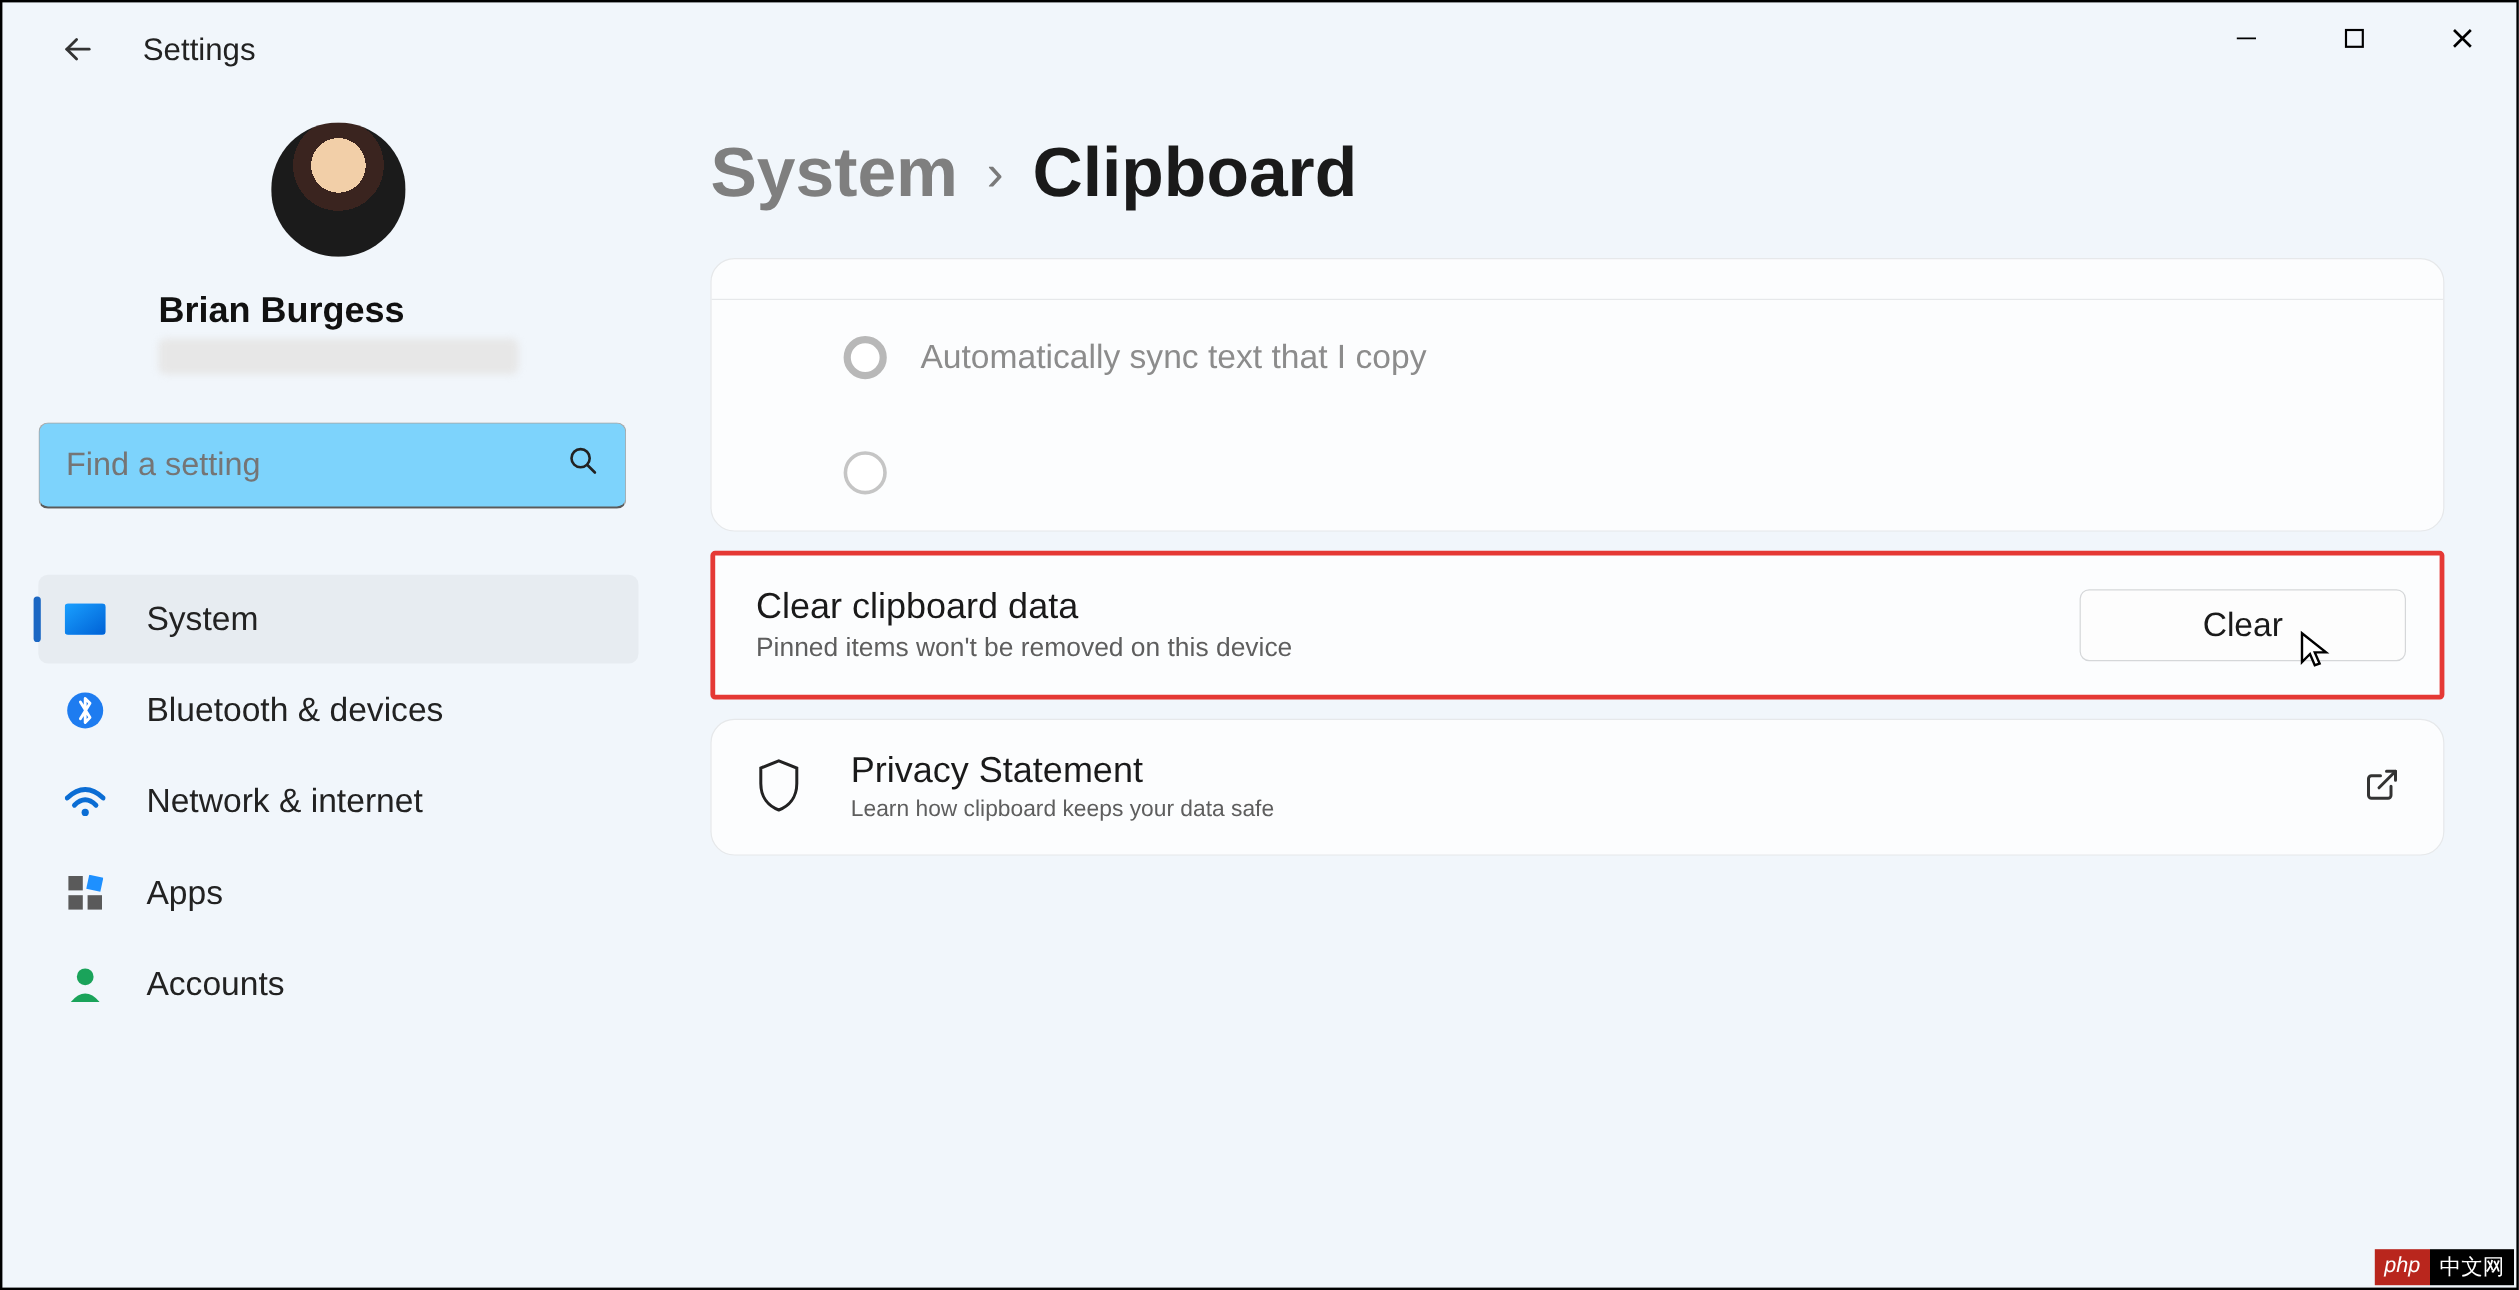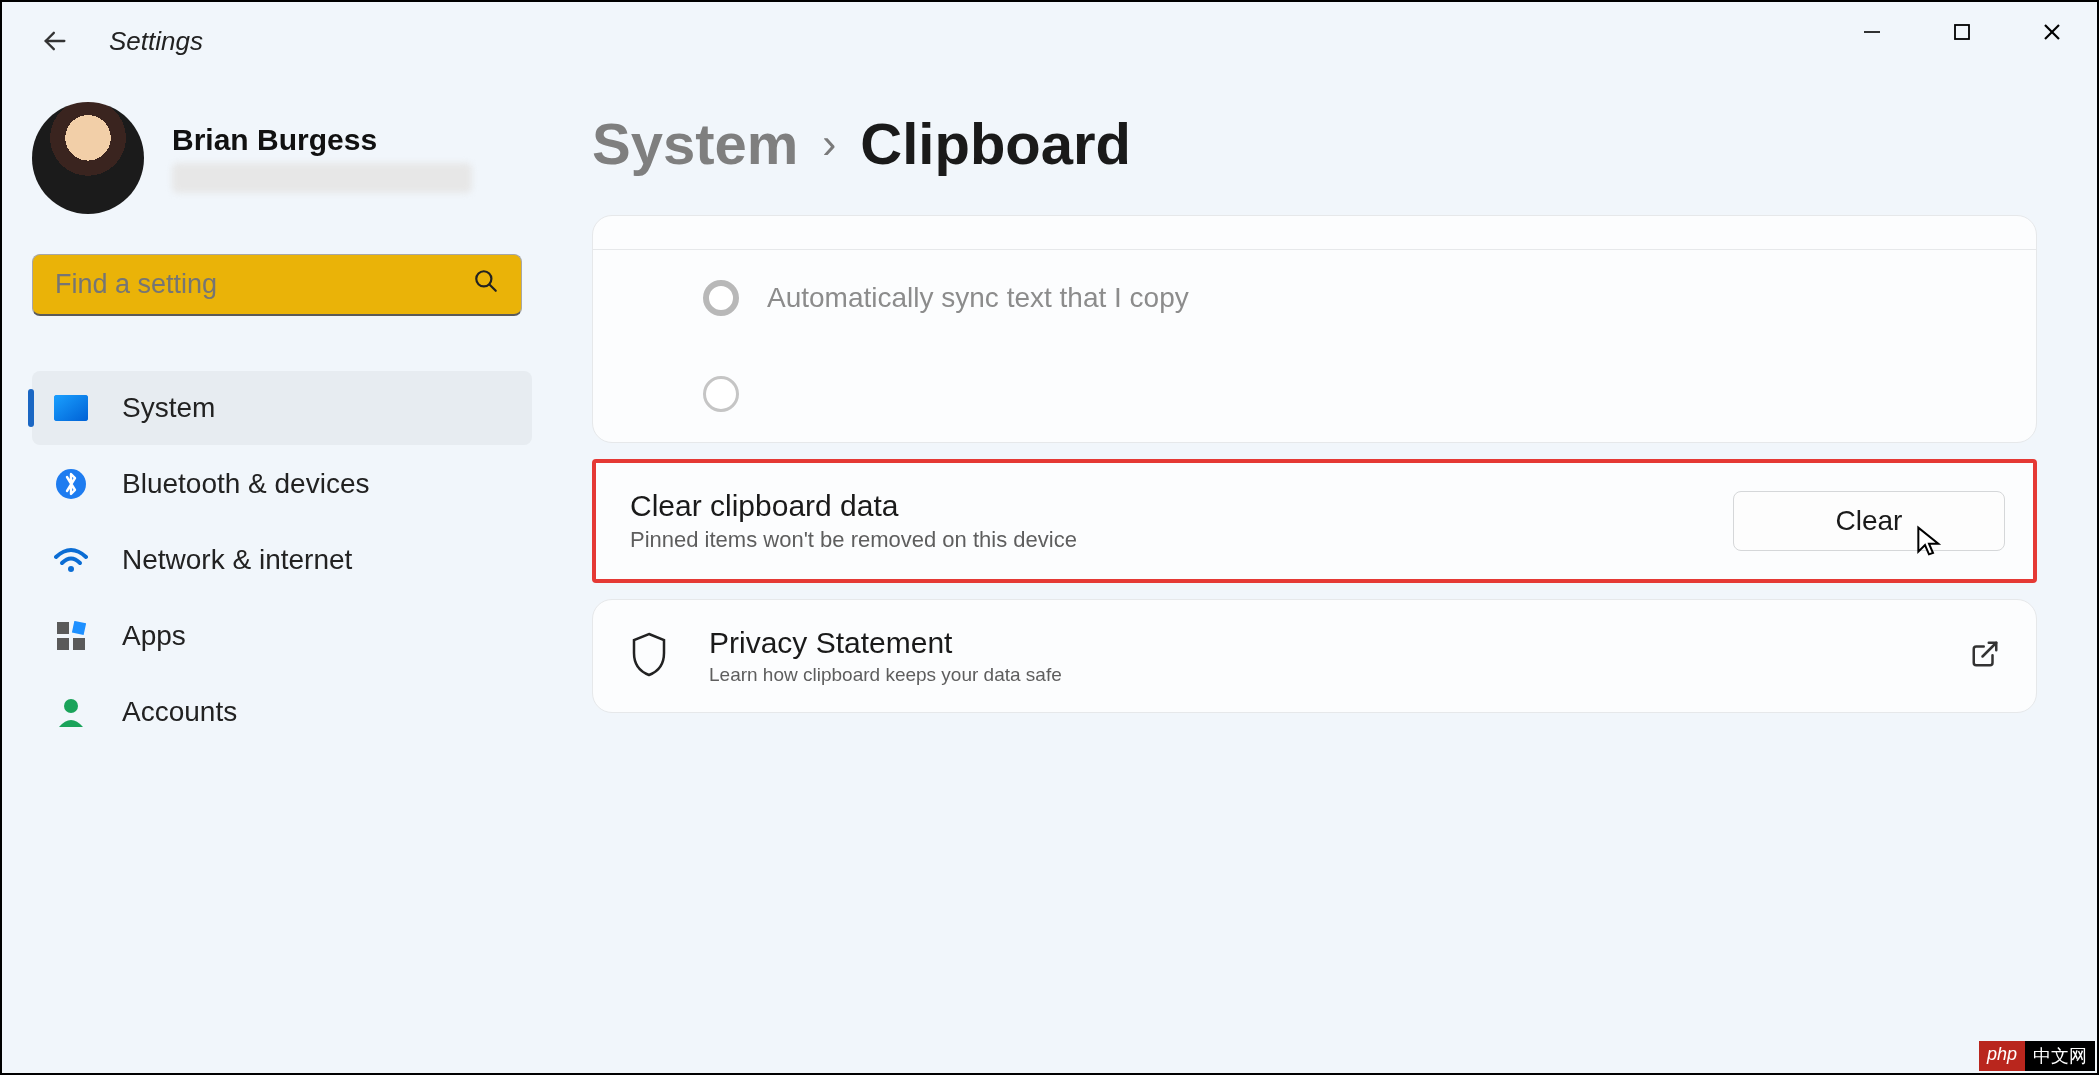--- a/index.html
+++ b/index.html
@@ -13,23 +13,22 @@
     width: 2099px;
     height: 1075px;
     position: relative;
   }
 
   
   .titlebar {
     display: flex;
     align-items: center;
     height: 78px;
-    padding: 0 0 0 29px;
+    padding: 0 0 0 39px;
     position: relative;
-    font-style: italic;
   }
   .back-btn {
     width: 48px; height: 48px;
     display: flex; align-items: center; justify-content: center;
     font-size: 28px;
     color: #333;
     cursor: pointer;
   }
   .app-title {
     font-size: 26px;
@@ -60,20 +59,21 @@
   
   .sidebar {
     width: 560px;
     padding: 22px 30px 0 30px;
   }
   .profile {
     display: flex;
     align-items: center;
     gap: 28px;
     margin-bottom: 40px;
+    flex-direction: column;
   }
   .avatar {
     width: 112px; height: 112px;
     border-radius: 50%;
     background: radial-gradient(circle at 50% 32%, #f2cfa8 0 24%, #3a241f 24% 40%, #1b1b1b 40% 100%);
     background-color:#d8cfc7;
     flex-shrink: 0;
   }
   .profile-name {
     font-size: 30px;
@@ -83,25 +83,25 @@
   .profile-email {
     width: 300px; height: 30px;
     background: #e7e7e7;
     border-radius: 6px;
     filter: blur(3px);
     margin-top: 6px;
   }
 
   .search-box {
     width: 490px;
-    height: 62px;
+    height: 72px;
     border: 1px solid #a7a7a7;
     border-bottom: 2px solid #5a5a5a;
     border-radius: 8px;
-    background: #eab308;
+    background: #7dd3fc;
     display: flex;
     align-items: center;
     padding: 0 22px;
     margin-bottom: 55px;
   }
   .search-box input {
     flex: 1;
     border: none; outline: none;
     font-size: 27px;
     background: transparent;

